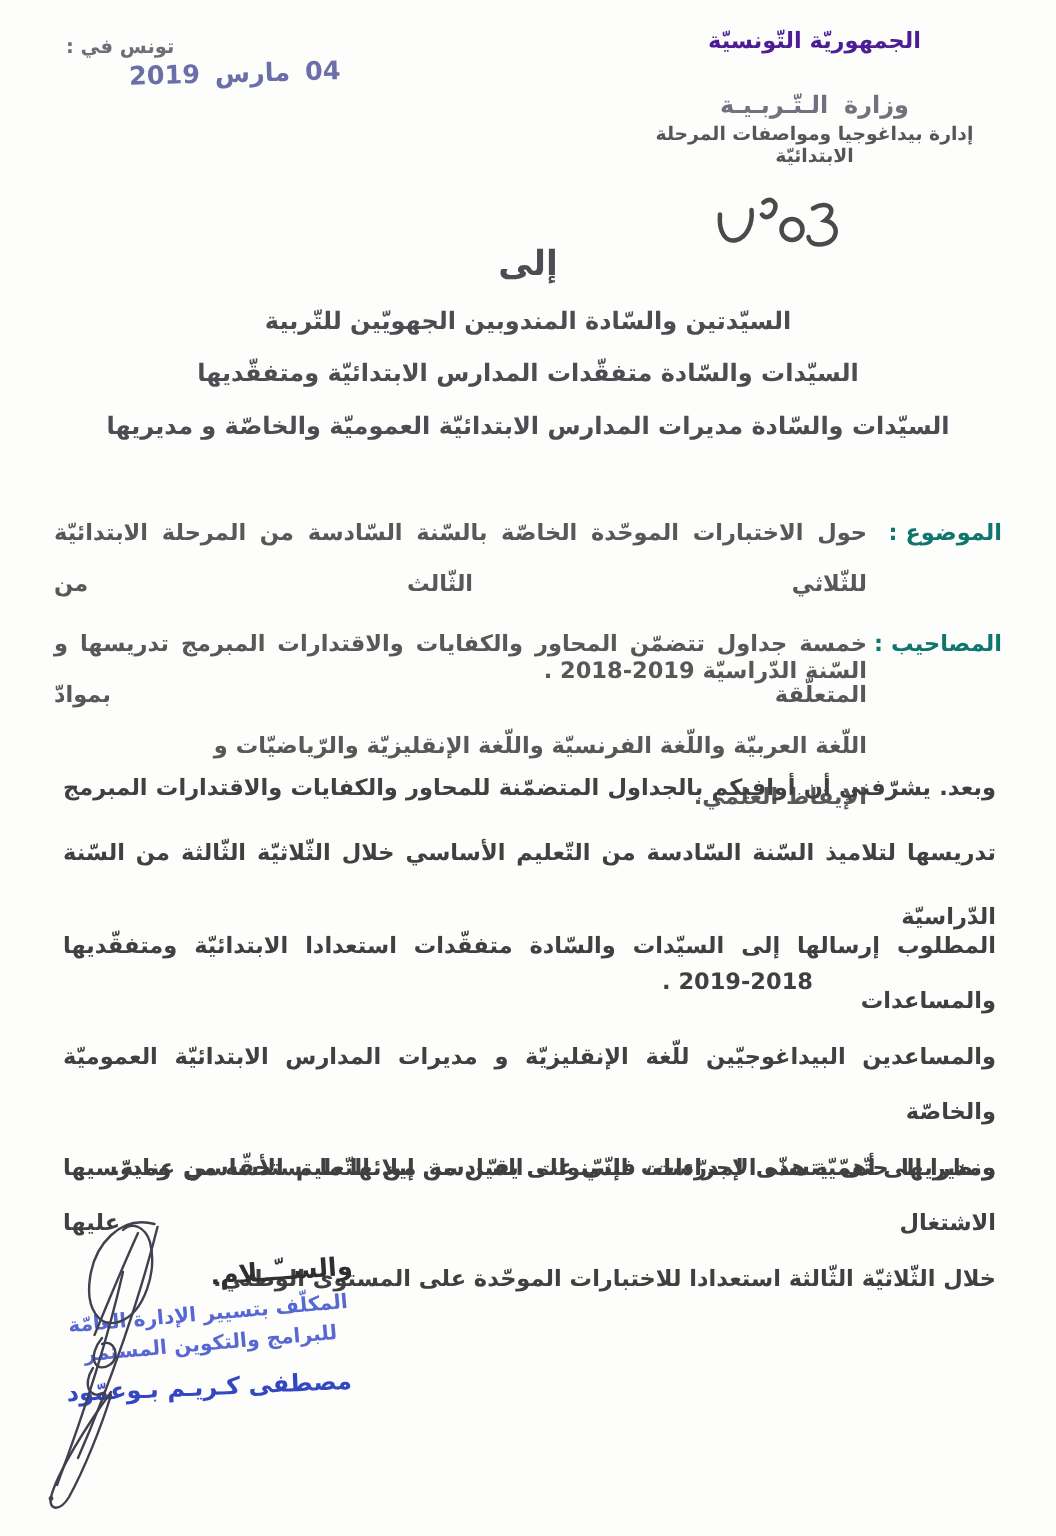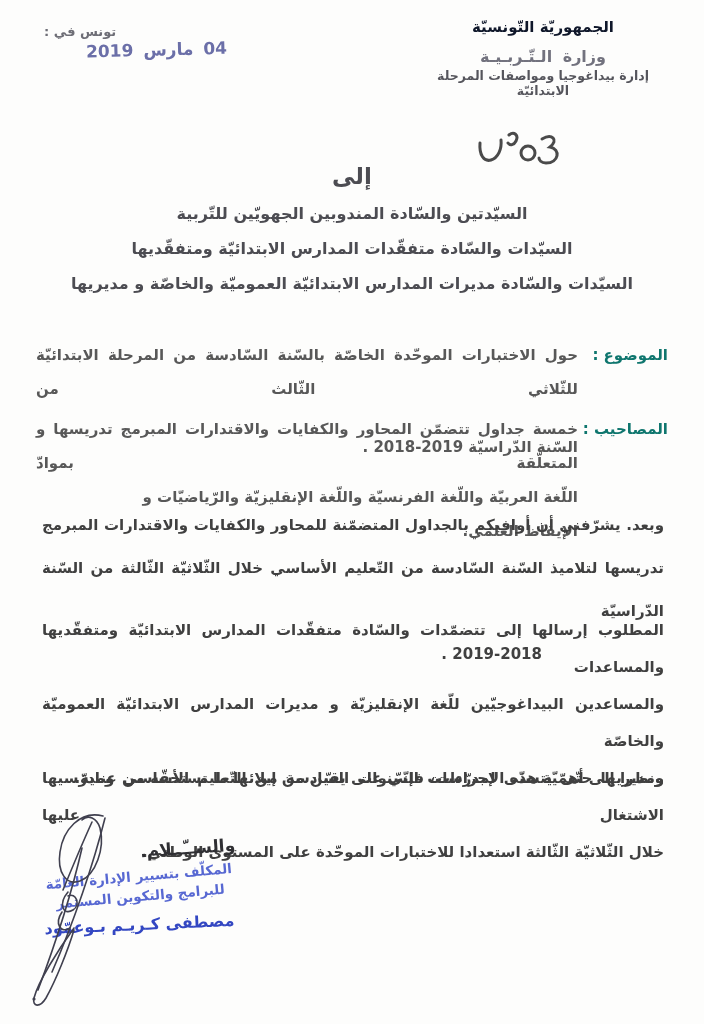--- a/index.html
+++ b/index.html
@@ -7,21 +7,21 @@
     position:relative;
     width:704px;height:1024px;
     background:#fdfdfc;
     font-family:"DejaVu Sans",sans-serif;
     direction:rtl;
     color:#565656;
     overflow:hidden;
   }
   
   .letterhead{position:absolute;top:18px;right:36px;width:250px;text-align:center;}
-  .lh1{font-size:15px;font-weight:bold;color:#0f172a;margin-bottom:11px;}
+  .lh1{font-size:15px;font-weight:bold;color:#4c1d95;margin-bottom:24px;}
   .lh2{font-size:16px;font-weight:bold;color:#72727e;margin-bottom:2px;word-spacing:5px;}
   .lh3{font-size:12.5px;font-weight:bold;color:#55555c;margin-bottom:7px;}
   .lh4{font-size:12.5px;font-weight:bold;color:#55555c;}
   
   .date-stamp{position:absolute;top:24px;left:36px;width:212px;}
   .date-label{font-size:13px;font-weight:bold;color:#6e6e76;text-align:left;padding-left:8px;}
   .date-value{font-size:17px;font-weight:bold;color:#6b6fa8;text-align:left;padding-left:50px;margin-top:1px;transform:rotate(-1.5deg);word-spacing:4px;}
   
   .hand-ref{position:absolute;top:127px;left:474px;width:92px;height:52px;}
   
@@ -98,21 +98,21 @@
     </div>
   </div>
 
   <div class="para para1">
     <div class="just">وبعد. يشرّفني أن أوافيكم بالجداول المتضمّنة للمحاور والكفايات والاقتدارات المبرمج</div>
     <div class="just">تدريسها لتلاميذ السّنة السّادسة من التّعليم الأساسي خلال الثّلاثيّة الثّالثة من السّنة الدّراسيّة</div>
     <div class="year-line">2019-2018 .</div>
   </div>
 
   <div class="para para2">
-    <div class="just">المطلوب إرسالها إلى تتضمّدات والسّادة متفقّدات المدارس الابتدائيّة ومتفقّديها والمساعدات</div>
+    <div class="just">المطلوب إرسالها إلى السيّدات والسّادة متفقّدات استعدادا الابتدائيّة ومتفقّديها والمساعدات</div>
     <div class="just">والمساعدين البيداغوجيّين للّغة الإنقليزيّة و مديرات المدارس الابتدائيّة العموميّة والخاصّة</div>
     <div class="just">ومديريها حتّى يتسنّى لمدرّسات السّنوات السّادسة من التّعليم الأساسي ومدرّسيها الاشتغال عليها</div>
     <div class="flush-right">خلال الثّلاثيّة الثّالثة استعدادا للاختبارات الموحّدة على المستوى الوطني.</div>
   </div>
 
   <div class="para closing-line">ونظرا إلى أهمّيّة هذه الإجراءات، فإنّي على يقين من إيلائها ما تستحقّه من عناية.</div>
 
   <div class="salutation">والســّــلام.</div>
 
   <div class="stamp">

